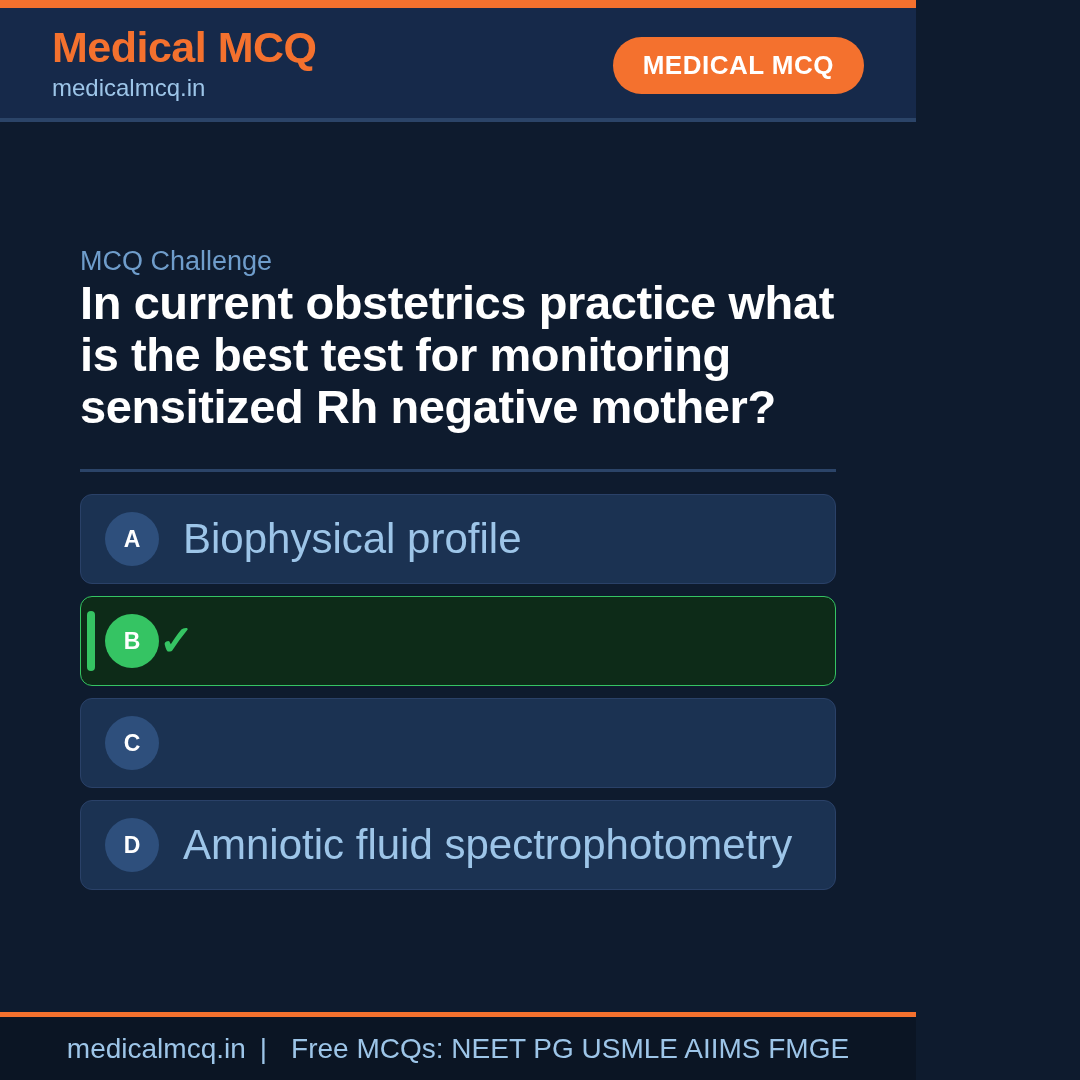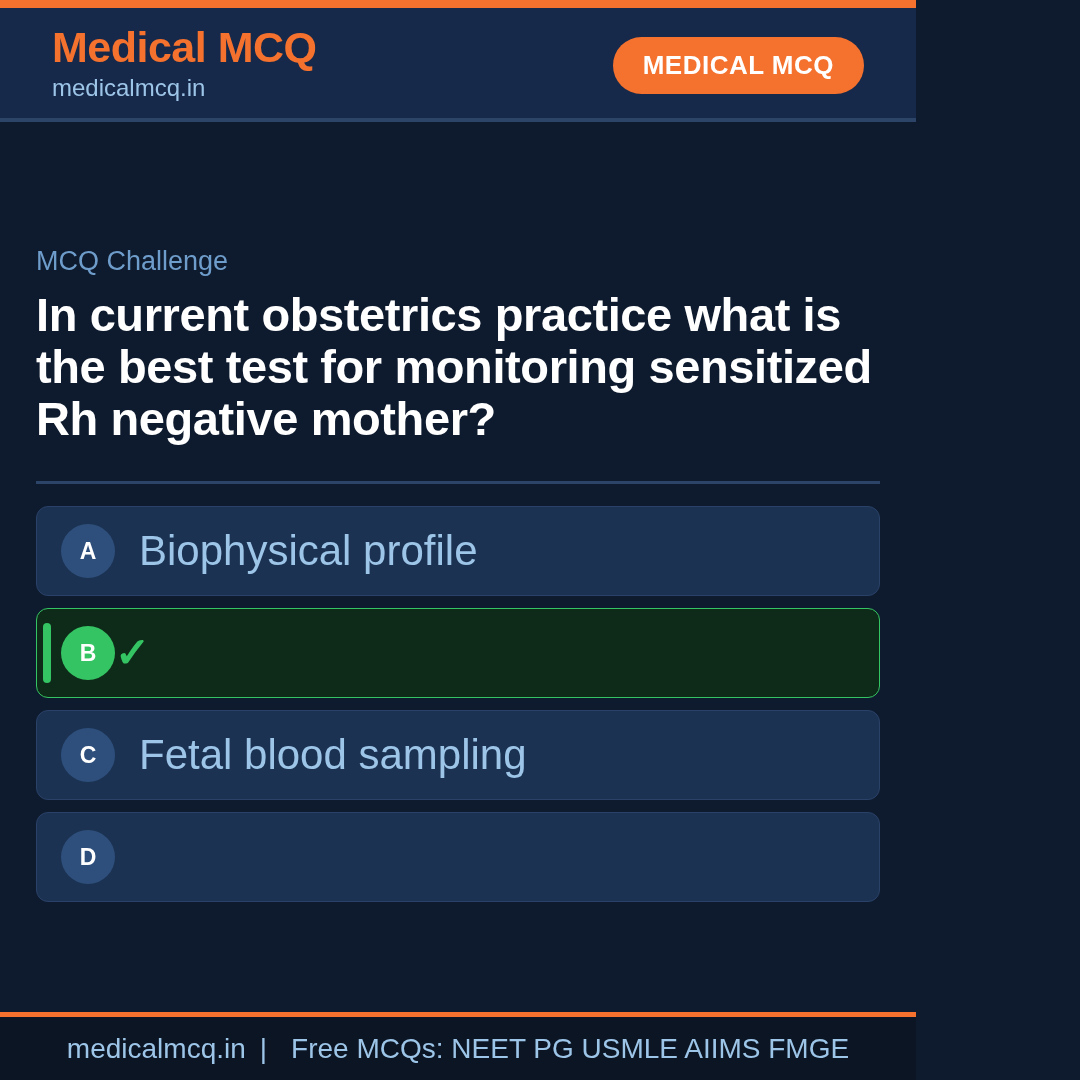--- a/index.html
+++ b/index.html
@@ -49,32 +49,31 @@
   .brand-badge {
     background:#f4712e; color:#ffffff;
     font-size:26px; font-weight:bold; letter-spacing:0.5px;
     padding:13px 30px; border-radius:30px;
     white-space:nowrap;
   }
 
   
   .main {
     flex:1 1 auto;
-    padding:0 36px;
+    padding:0 80px;
     position:relative;
   }
   .eyebrow {
     color:#6f9dcb; font-size:27px;
     margin-top:124px;
   }
   .question {
     color:#ffffff; font-weight:bold;
     font-size:47px; line-height:1.11;
     letter-spacing:-0.4px;
-    margin-top:12px;
     max-width:900px;
   }
   .divider {
     height:3px; background:#2b4468;
     margin-top:36px; margin-bottom:22px;
   }
 
   
   .options { display:flex; flex-direction:column; gap:12px; }
   .option {
@@ -165,26 +164,26 @@
       </div>
 
       <div class="option correct">
         <div class="accent"></div>
         <div class="badge">B</div>
         <div class="tick">✓</div>
       </div>
 
       <div class="option">
         <div class="badge">C</div>
-        <div class="label">Fetal blood sampling</div>
 
       </div>
 
       <div class="option">
         <div class="badge">D</div>
+        <div class="label">Amniotic fluid spectrophotometry</div>
 
       </div>
 
     </div>
   </div>
 
   <div class="footer">
     <div class="footer-text">
       <span>medicalmcq.in</span><span class="footer-sep">|</span><span class="footer-tag">Free MCQs: NEET PG  USMLE  AIIMS  FMGE</span>
     </div>

